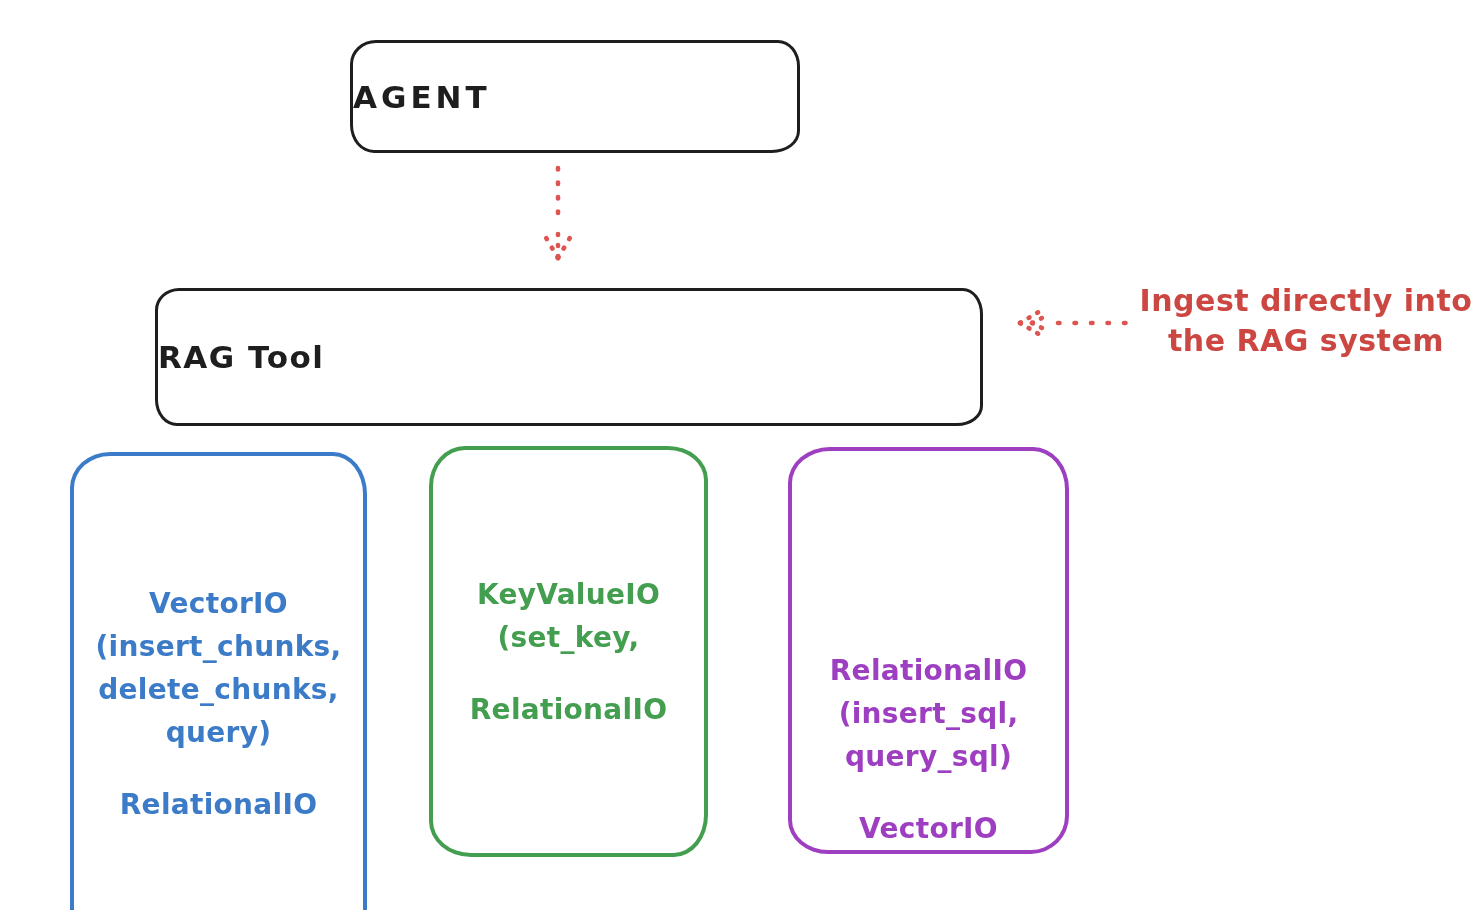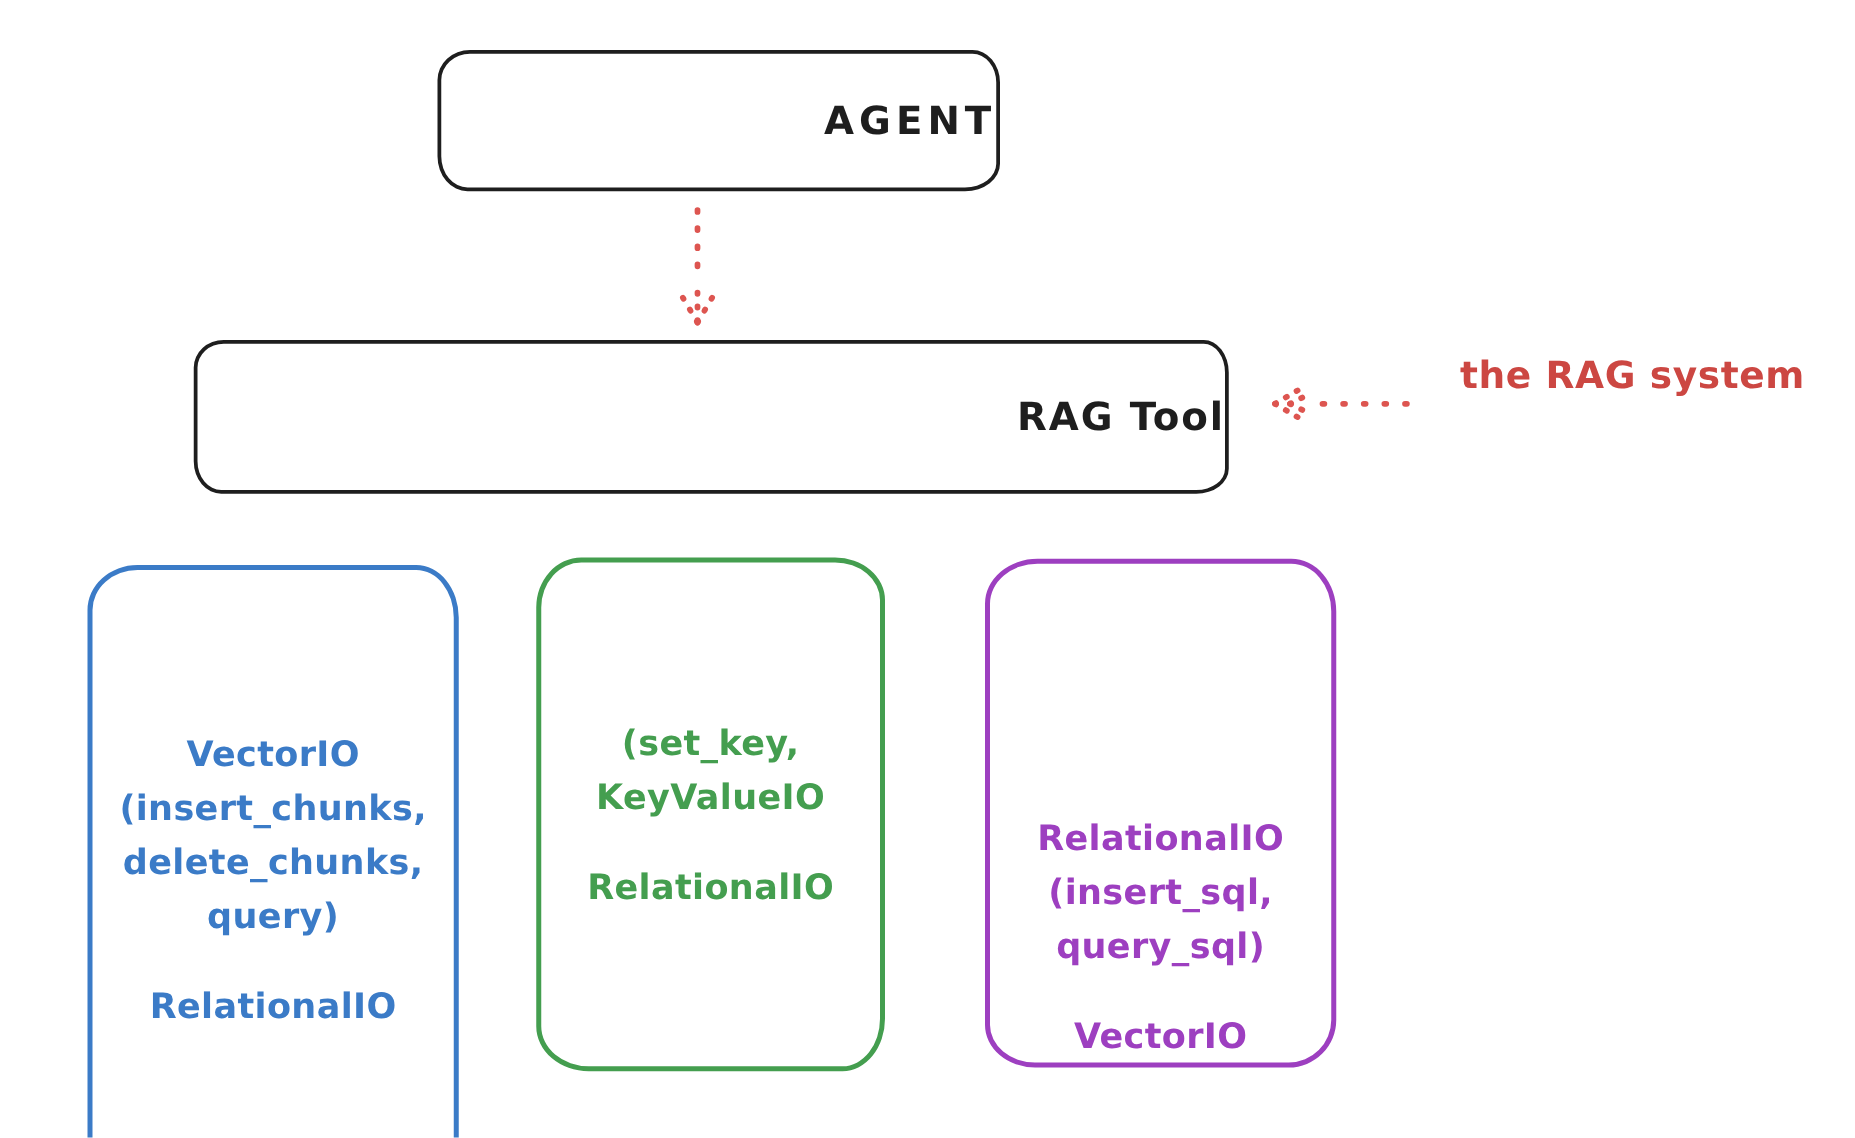--- a/index.html
+++ b/index.html
@@ -11,36 +11,36 @@
   #canvas {
     position: absolute; left: 0; top: 0; width: 1484px; height: 910px;
     background: #ffffff;
   }
 
   
   .sketch-box {
     position: absolute;
     border: 3.5px solid #1e1e1e;
     background: #ffffff;
-    display: flex; align-items: center; justify-content: flex-end;
+    display: flex; align-items: center; justify-content: flex-start;
     text-align: center;
   }
   .sketch-box .box-label {
     font-size: 31px; font-weight: 600; color: #1e1e1e;
     letter-spacing: 1.5px;
   }
 
   #agent-box {
     left: 350px; top: 40px; width: 450px; height: 113px;
     border-radius: 26px 22px 28px 24px / 24px 26px 22px 28px;
   }
   #agent-box .box-label { letter-spacing: 4px; }
 
   #rag-tool-box {
-    left: 155px; top: 272px; width: 828px; height: 123px;
+    left: 155px; top: 288px; width: 828px; height: 138px;
     border-radius: 24px 20px 26px 22px / 22px 26px 20px 26px;
   }
 
   
   .storage-box {
     position: absolute;
     border: 4px solid;
     background: #ffffff;
     display: flex; flex-direction: column;
     align-items: center; justify-content: center;
@@ -103,34 +103,35 @@
     <g stroke="#dd5550" stroke-width="4.6" stroke-linecap="round" fill="none">
       <line x1="46" y1="24" x2="126" y2="24" stroke-dasharray="1.5 15"></line>
       <line x1="8" y1="24" x2="30" y2="11" stroke-dasharray="1 9"></line>
       <line x1="8" y1="24" x2="30" y2="37" stroke-dasharray="1 9"></line>
       <line x1="20" y1="24" x2="36" y2="16" stroke-dasharray="1 9"></line>
       <line x1="20" y1="24" x2="36" y2="32" stroke-dasharray="1 9"></line>
     </g>
   </svg>
 
   <div id="annotation" style="border-color: rgb(204, 71, 66); color: rgb(204, 71, 66);">
+    <div>Ingest directly into</div>
     <div>the RAG system</div>
   </div>
 
   <div id="vector-io-box" class="storage-box" style="border-color: rgb(59, 123, 199); color: rgb(59, 123, 199);">
     <div>VectorIO</div>
     <div>(insert_chunks,</div>
     <div>delete_chunks,</div>
     <div>query)</div>
     <div class="index-label">RelationalIO</div>
   </div>
 
   <div id="keyvalue-io-box" class="storage-box" style="border-color: rgb(68, 158, 79); color: rgb(68, 158, 79);">
+    <div>KeyValueIO</div>
     <div>(set_key,</div>
-    <div>KeyValueIO</div>
     <div class="index-label">RelationalIO</div>
   </div>
 
   <div id="relational-io-box" class="storage-box" style="border-color: rgb(157, 63, 192); color: rgb(157, 63, 192);">
     <div>RelationalIO</div>
     <div>(insert_sql,</div>
     <div>query_sql)</div>
     <div class="index-label">VectorIO</div>
   </div>
 

